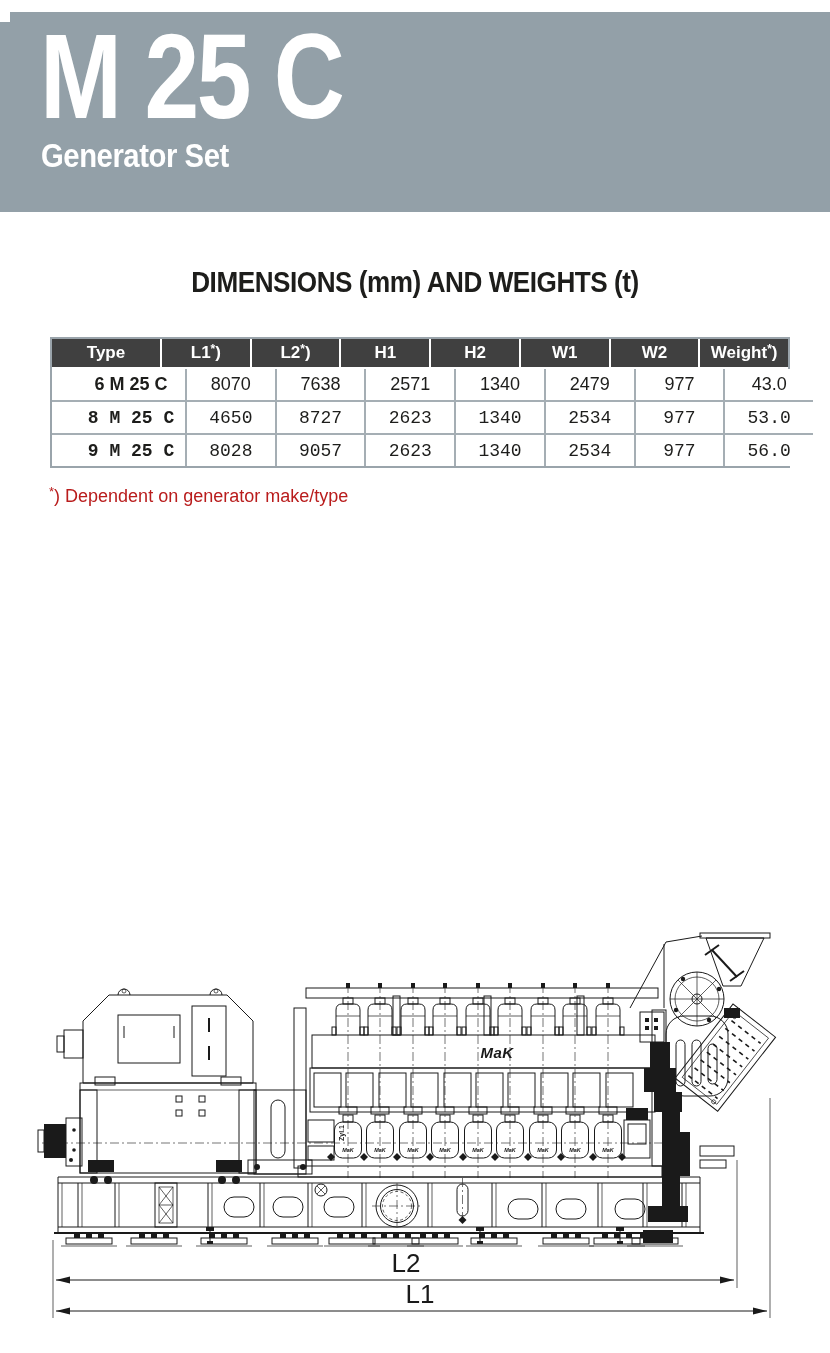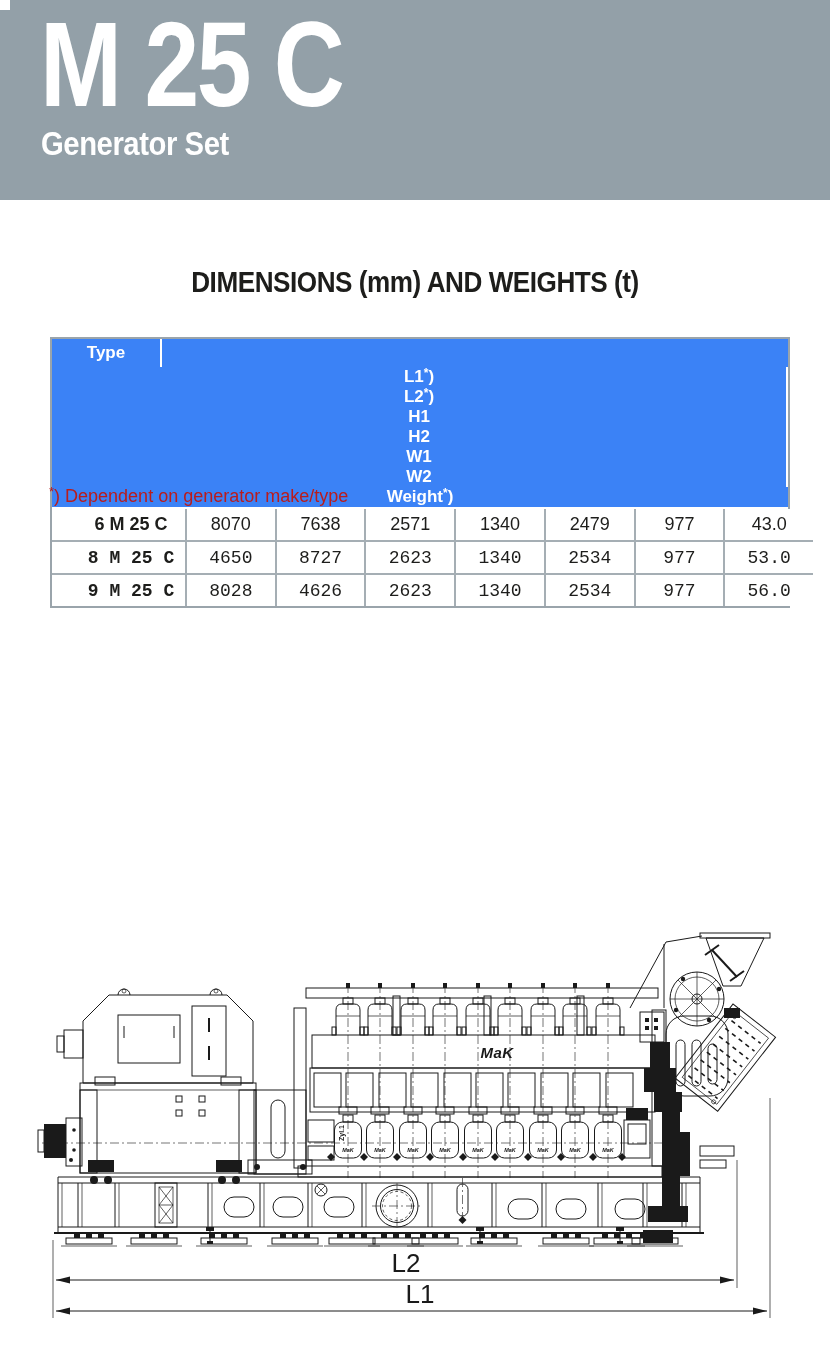--- a/index.html
+++ b/index.html
@@ -1,40 +1,40 @@
 <!DOCTYPE html>
 <html><head>
 <meta charset="utf-8">
 <style>
   html,body { margin:0; padding:0; background:#ffffff; }
   .page {
     position:relative; width:830px; height:1353px; background:#ffffff;
     font-family:"Liberation Sans", sans-serif; color:#1d1d1b; overflow:hidden;
   }
   
-  .masthead { position:absolute; left:0; top:0; width:830px; height:200px; background:#93a0a8; }
+  .masthead { position:absolute; left:0; top:12px; width:830px; height:200px; background:#93a0a8; }
   .corner-notch { position:absolute; left:0; top:0; width:10px; height:10px; background:#ffffff; }
   .model {
     position:absolute; left:40px; top:4px; color:#fff; font-weight:bold; font-size:120px;
     line-height:1.0; letter-spacing:-3px; transform:scaleX(0.82); transform-origin:left top; white-space:nowrap;
   }
   .subtitle {
     position:absolute; left:41px; top:124px; color:#fff; font-weight:bold; font-size:34px;
     letter-spacing:-0.5px; transform:scaleX(0.86); transform-origin:left top; white-space:nowrap;
   }
   
   .section-title {
     position:absolute; left:0; top:266px; width:830px; text-align:center;
     font-size:29px; font-weight:bold; letter-spacing:-0.5px;
     transform:scaleX(0.9); transform-origin:center top; white-space:nowrap;
   }
   
   .dim-table { position:absolute; left:50px; top:337px; width:736px; border:2px solid #9aa4ab; }
   .tr { display:flex; width:100%; }
-  .tr.head { background:#3b82f6; border-bottom:2px solid #ffffff;flex-direction:column; }
+  .tr.head { background:#404040; border-bottom:2px solid #ffffff; }
   .tr.body { background:#ffffff;padding-left:25px; }
   .tr.body + .tr.body { border-top:2px solid #a5aeb4;font-family:Liberation Mono, monospace; }
   .td {
     box-sizing:border-box; display:flex; align-items:center; justify-content:center;
     height:31px; font-size:18px; white-space:nowrap;
   }
   .tr.head .td { height:28px; color:#ffffff; font-weight:bold; font-size:17px; border-right:2px solid #ffffff; }
   .tr.head .td:last-child { border-right:none;align-items:center; }
   .tr.body .td { border-right:2px solid #a5aeb4; color:#1d1d1b; }
   .tr.body .td:last-child { border-right:none; }
@@ -131,21 +131,21 @@
       <div class="td cn">8727</div>
       <div class="td cn">2623</div>
       <div class="td cn">1340</div>
       <div class="td cn">2534</div>
       <div class="td cn">977</div>
       <div class="td cn">53.0</div>
     </div>
     <div class="tr body">
       <div class="td c0">9 M 25 C</div>
       <div class="td cn">8028</div>
-      <div class="td cn">4626</div>
+      <div class="td cn">9057</div>
       <div class="td cn">2623</div>
       <div class="td cn">1340</div>
       <div class="td cn">2534</div>
       <div class="td cn">977</div>
       <div class="td cn">56.0</div>
     </div>
   </div>
 
   <div class="footnote"><sup>*</sup><span>) Dependent on generator make/type</span></div>
 

